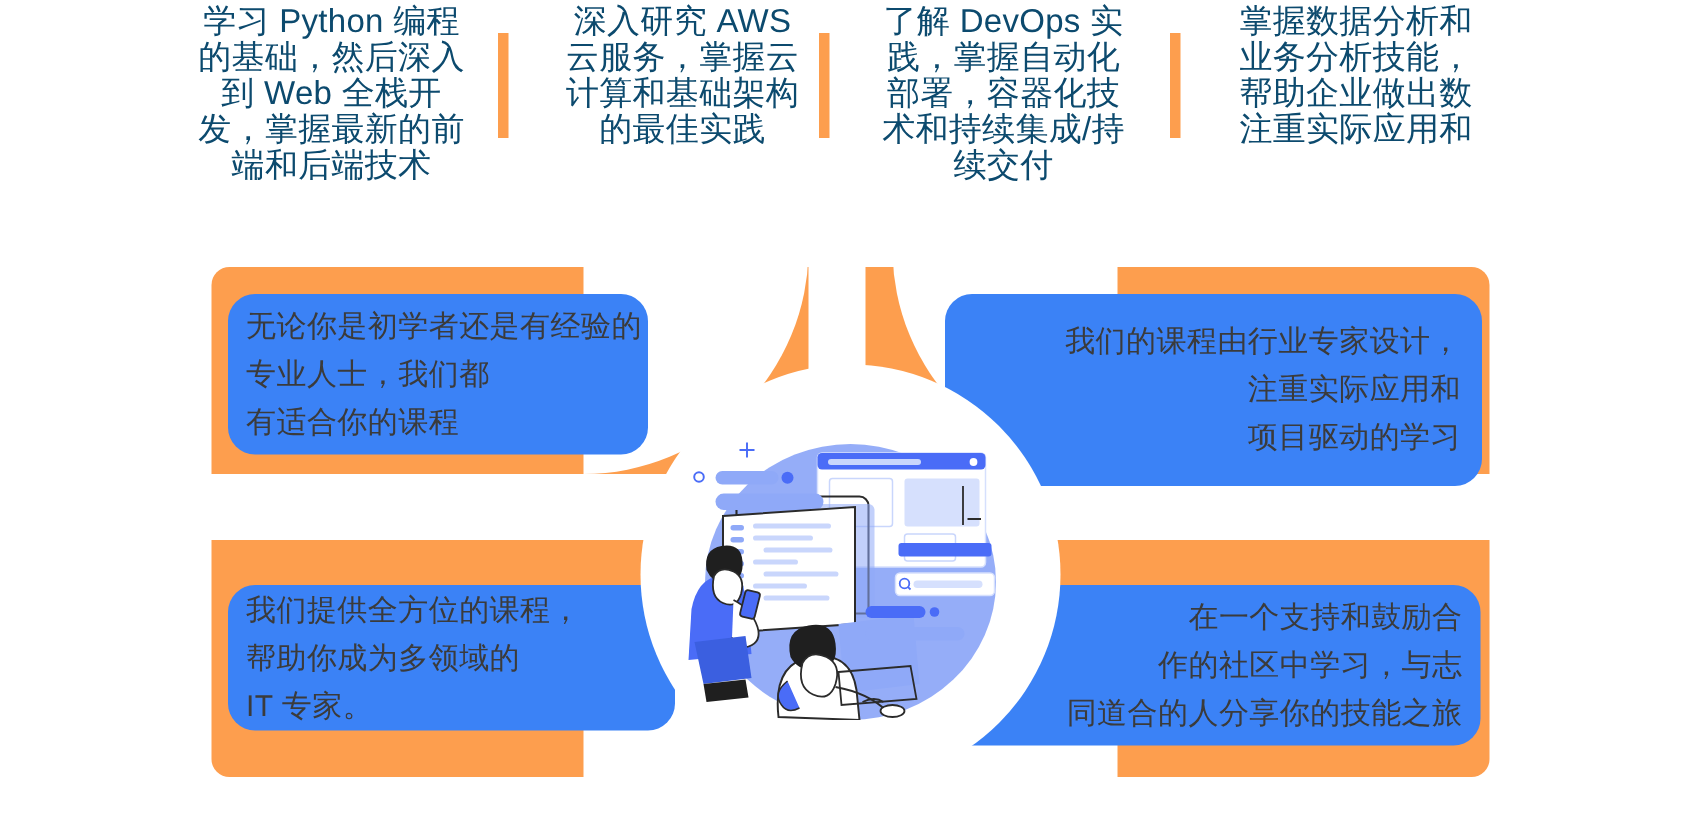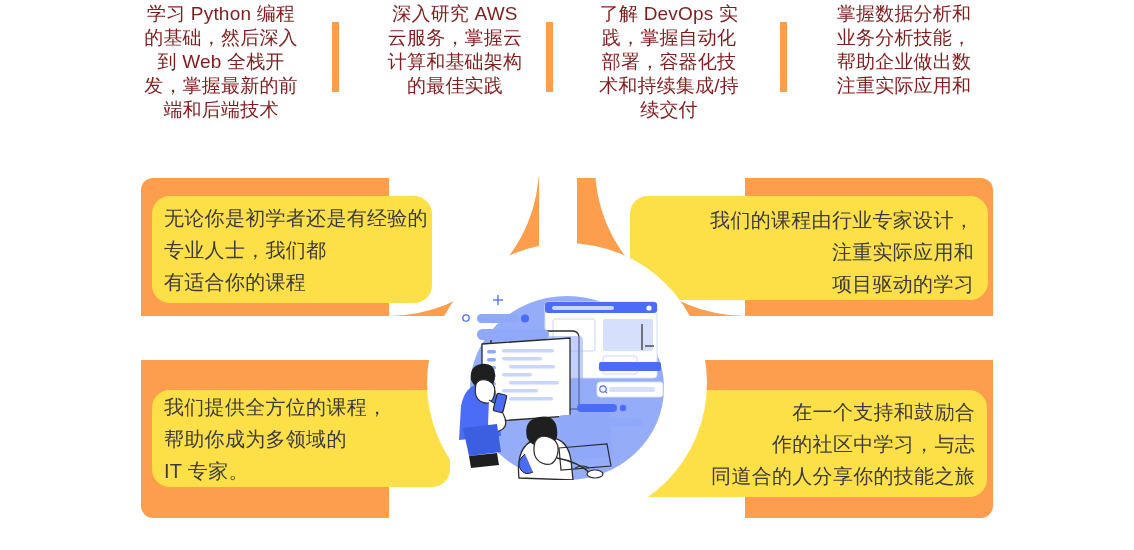--- a/index.html
+++ b/index.html
@@ -25,23 +25,23 @@
     display: flex;
     align-items: flex-start;
   }
   .feature-col {
     position: relative;
     box-sizing: border-box;
     text-align: center;
     padding-top: 2px;
   }
   .feature-text {
-    font-size: 19px;
+    font-size: 22px;
     line-height: 24px;
-    color: #7f1d1d;
+    color: #0c4a6e;
     letter-spacing: 0.2px;
     white-space: pre-line;
     display: block;
   }
   .col-divider {
     position: absolute;
     width: 7px;
     height: 70px;
     background: #FD9E4E;
     top: 22px;
@@ -100,21 +100,21 @@
     z-index: 3;
   }
   .notch-tl { left: 389px; top: 166px; border-radius: 0 0 150px 0; }
   .notch-tr { left: 595px; top: 166px; border-radius: 0 0 0 150px; }
   .notch-bl { left: 389px; top: 400px; border-radius: 0 150px 0 0; }
   .notch-br { left: 595px; top: 400px; border-radius: 150px 0 0 0; }
 
   
   .card {
     position: absolute;
-    background: #fde047;
+    background: #3b82f6;
     z-index: 4;
     box-sizing: border-box;
     display: flex;
     align-items: center;
   }
   .card-text {
     font-size: 20px;
     line-height: 32px;
     color: #3b3b3b;
     white-space: pre-line;
@@ -122,24 +122,23 @@
     width: 100%;
   }
   .card-tl {
     left: 152px; top: 196px; width: 280px; height: 107px;
     border-radius: 18px 18px 18px 18px;
     padding: 0 0 0 12px;
   }
   .card-tl .card-text { text-align: left; }
 
   .card-tr {
-    left: 630px; top: 196px; width: 358px; height: 104px;
+    left: 630px; top: 196px; width: 358px; height: 128px;
     border-radius: 18px;
     padding: 0 14px 0 0;
-    align-items: flex-end;
   }
   .card-tr .card-text { text-align: right; }
 
   .card-bl {
     left: 152px; top: 390px; width: 298px; height: 97px;
     border-radius: 18px;
     padding: 0 0 0 12px;
   }
   .card-bl .card-text { text-align: left; }
 

